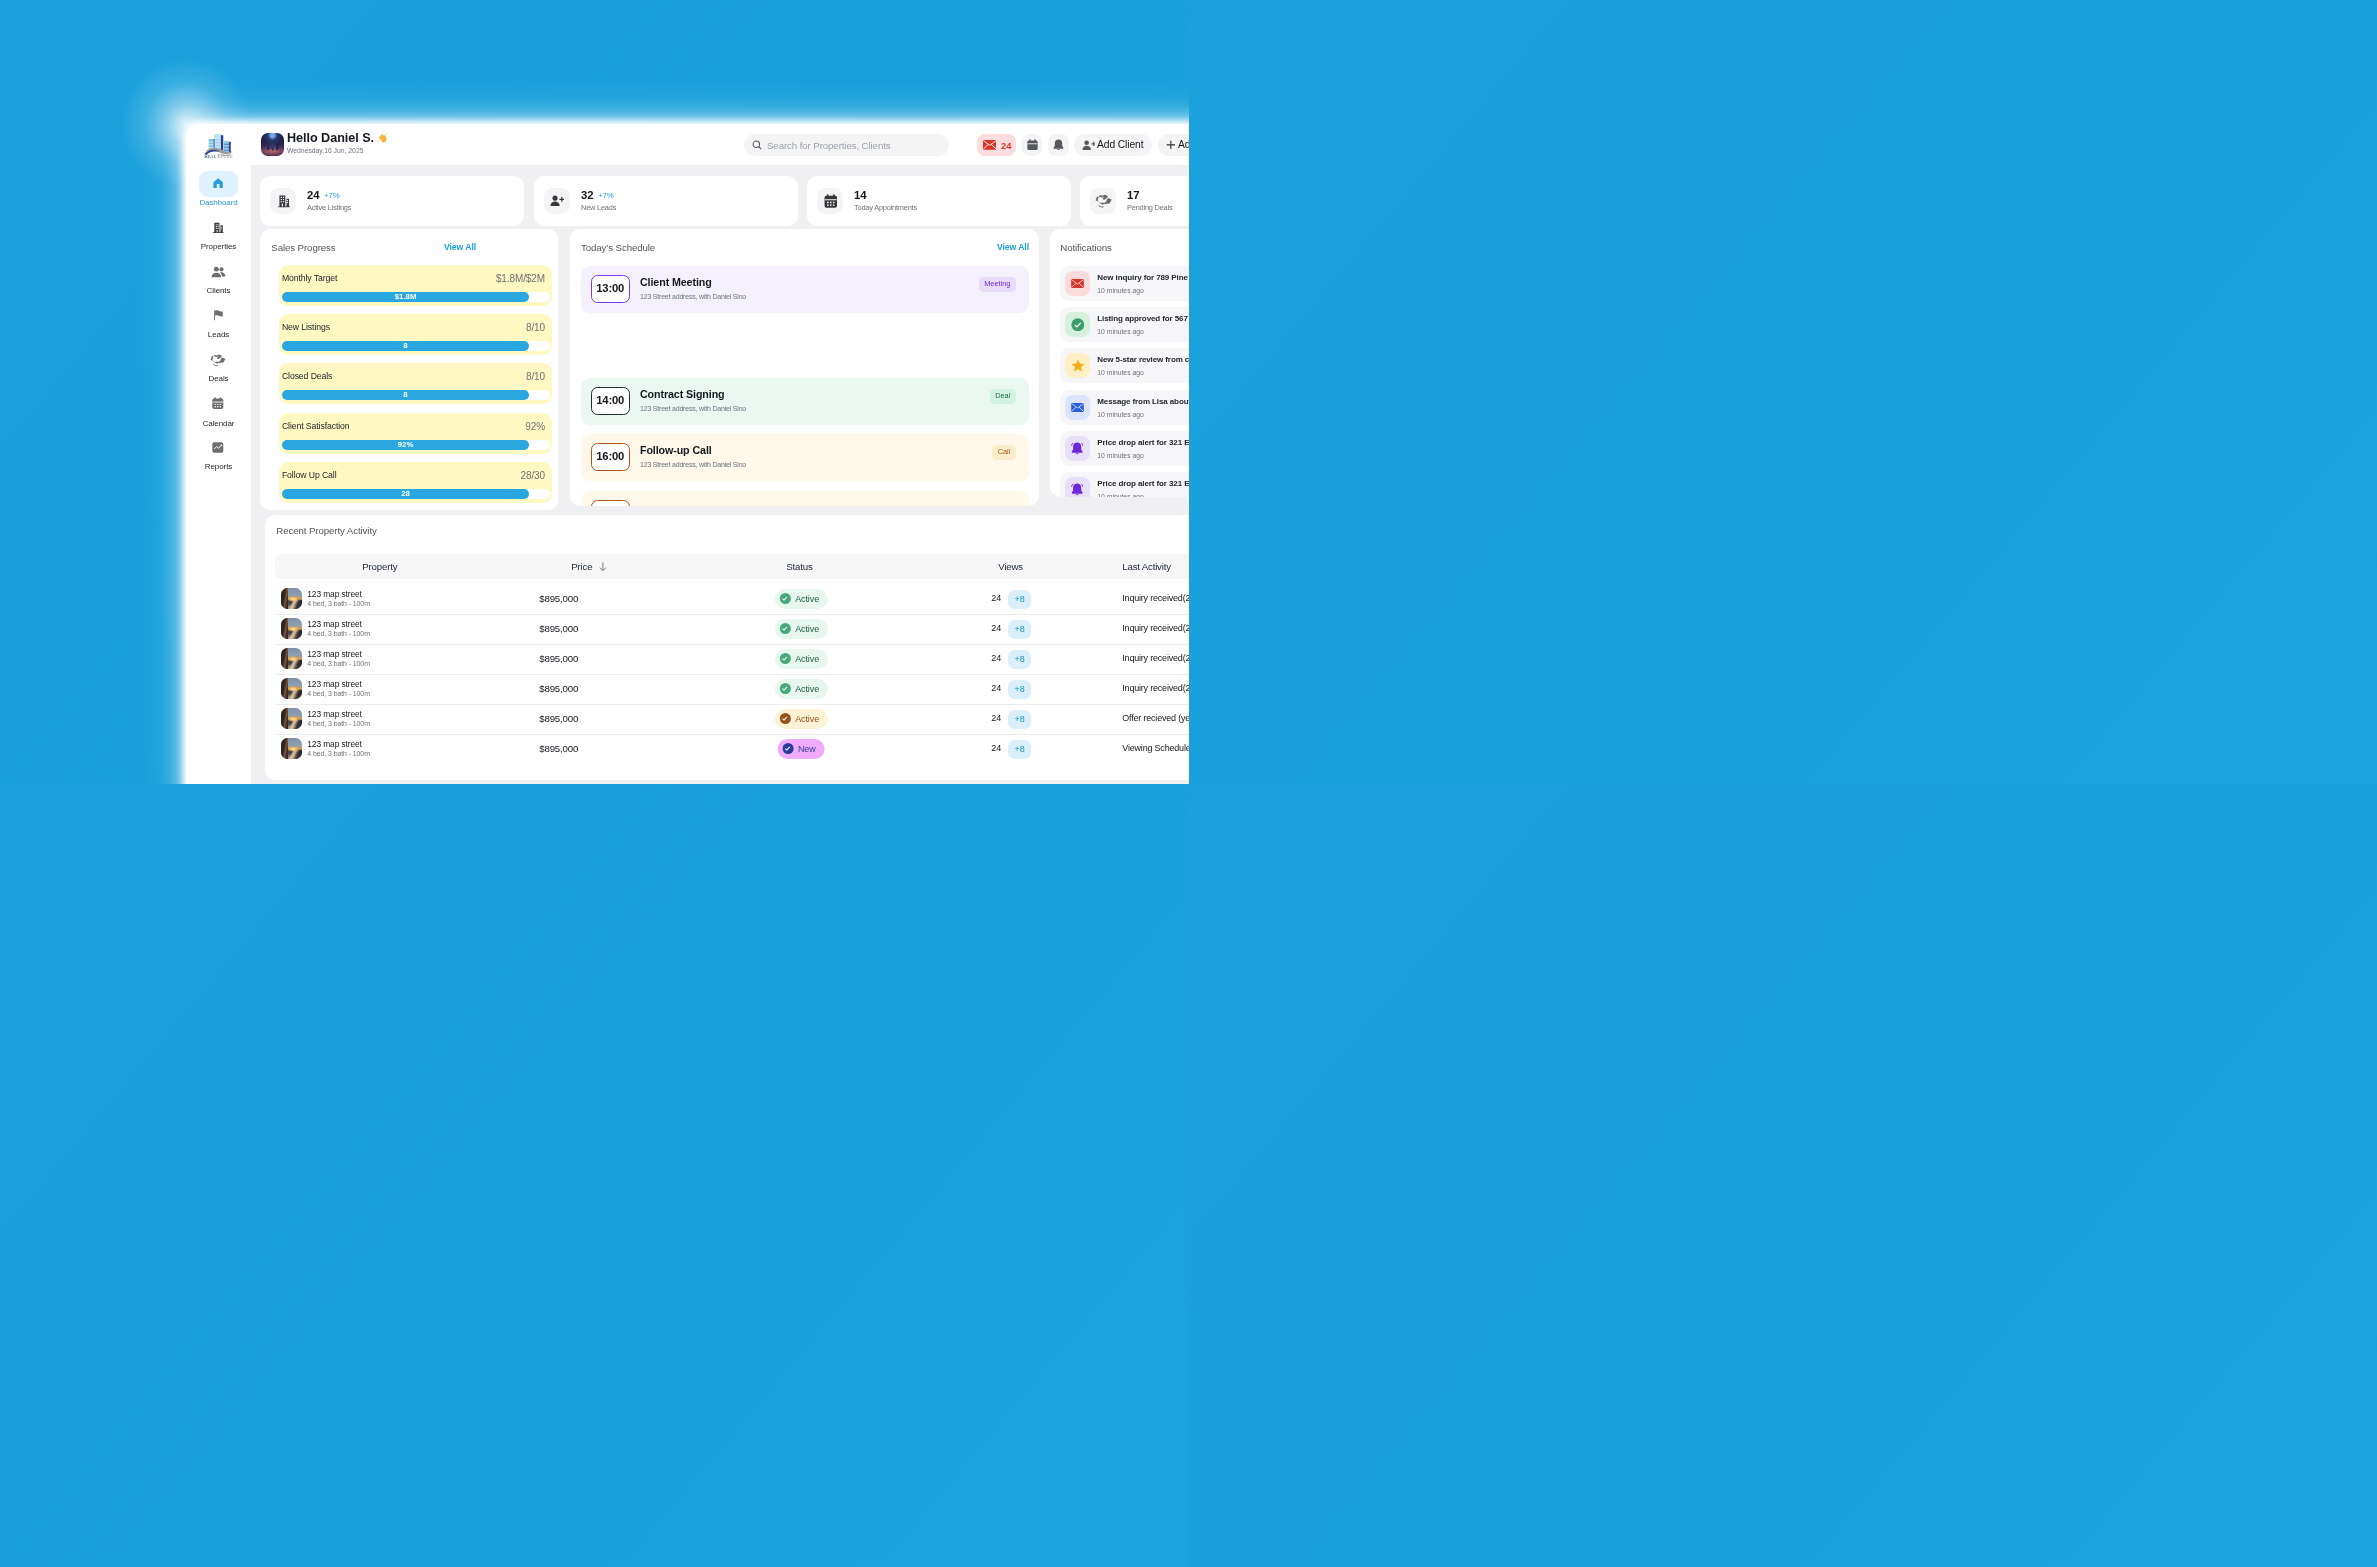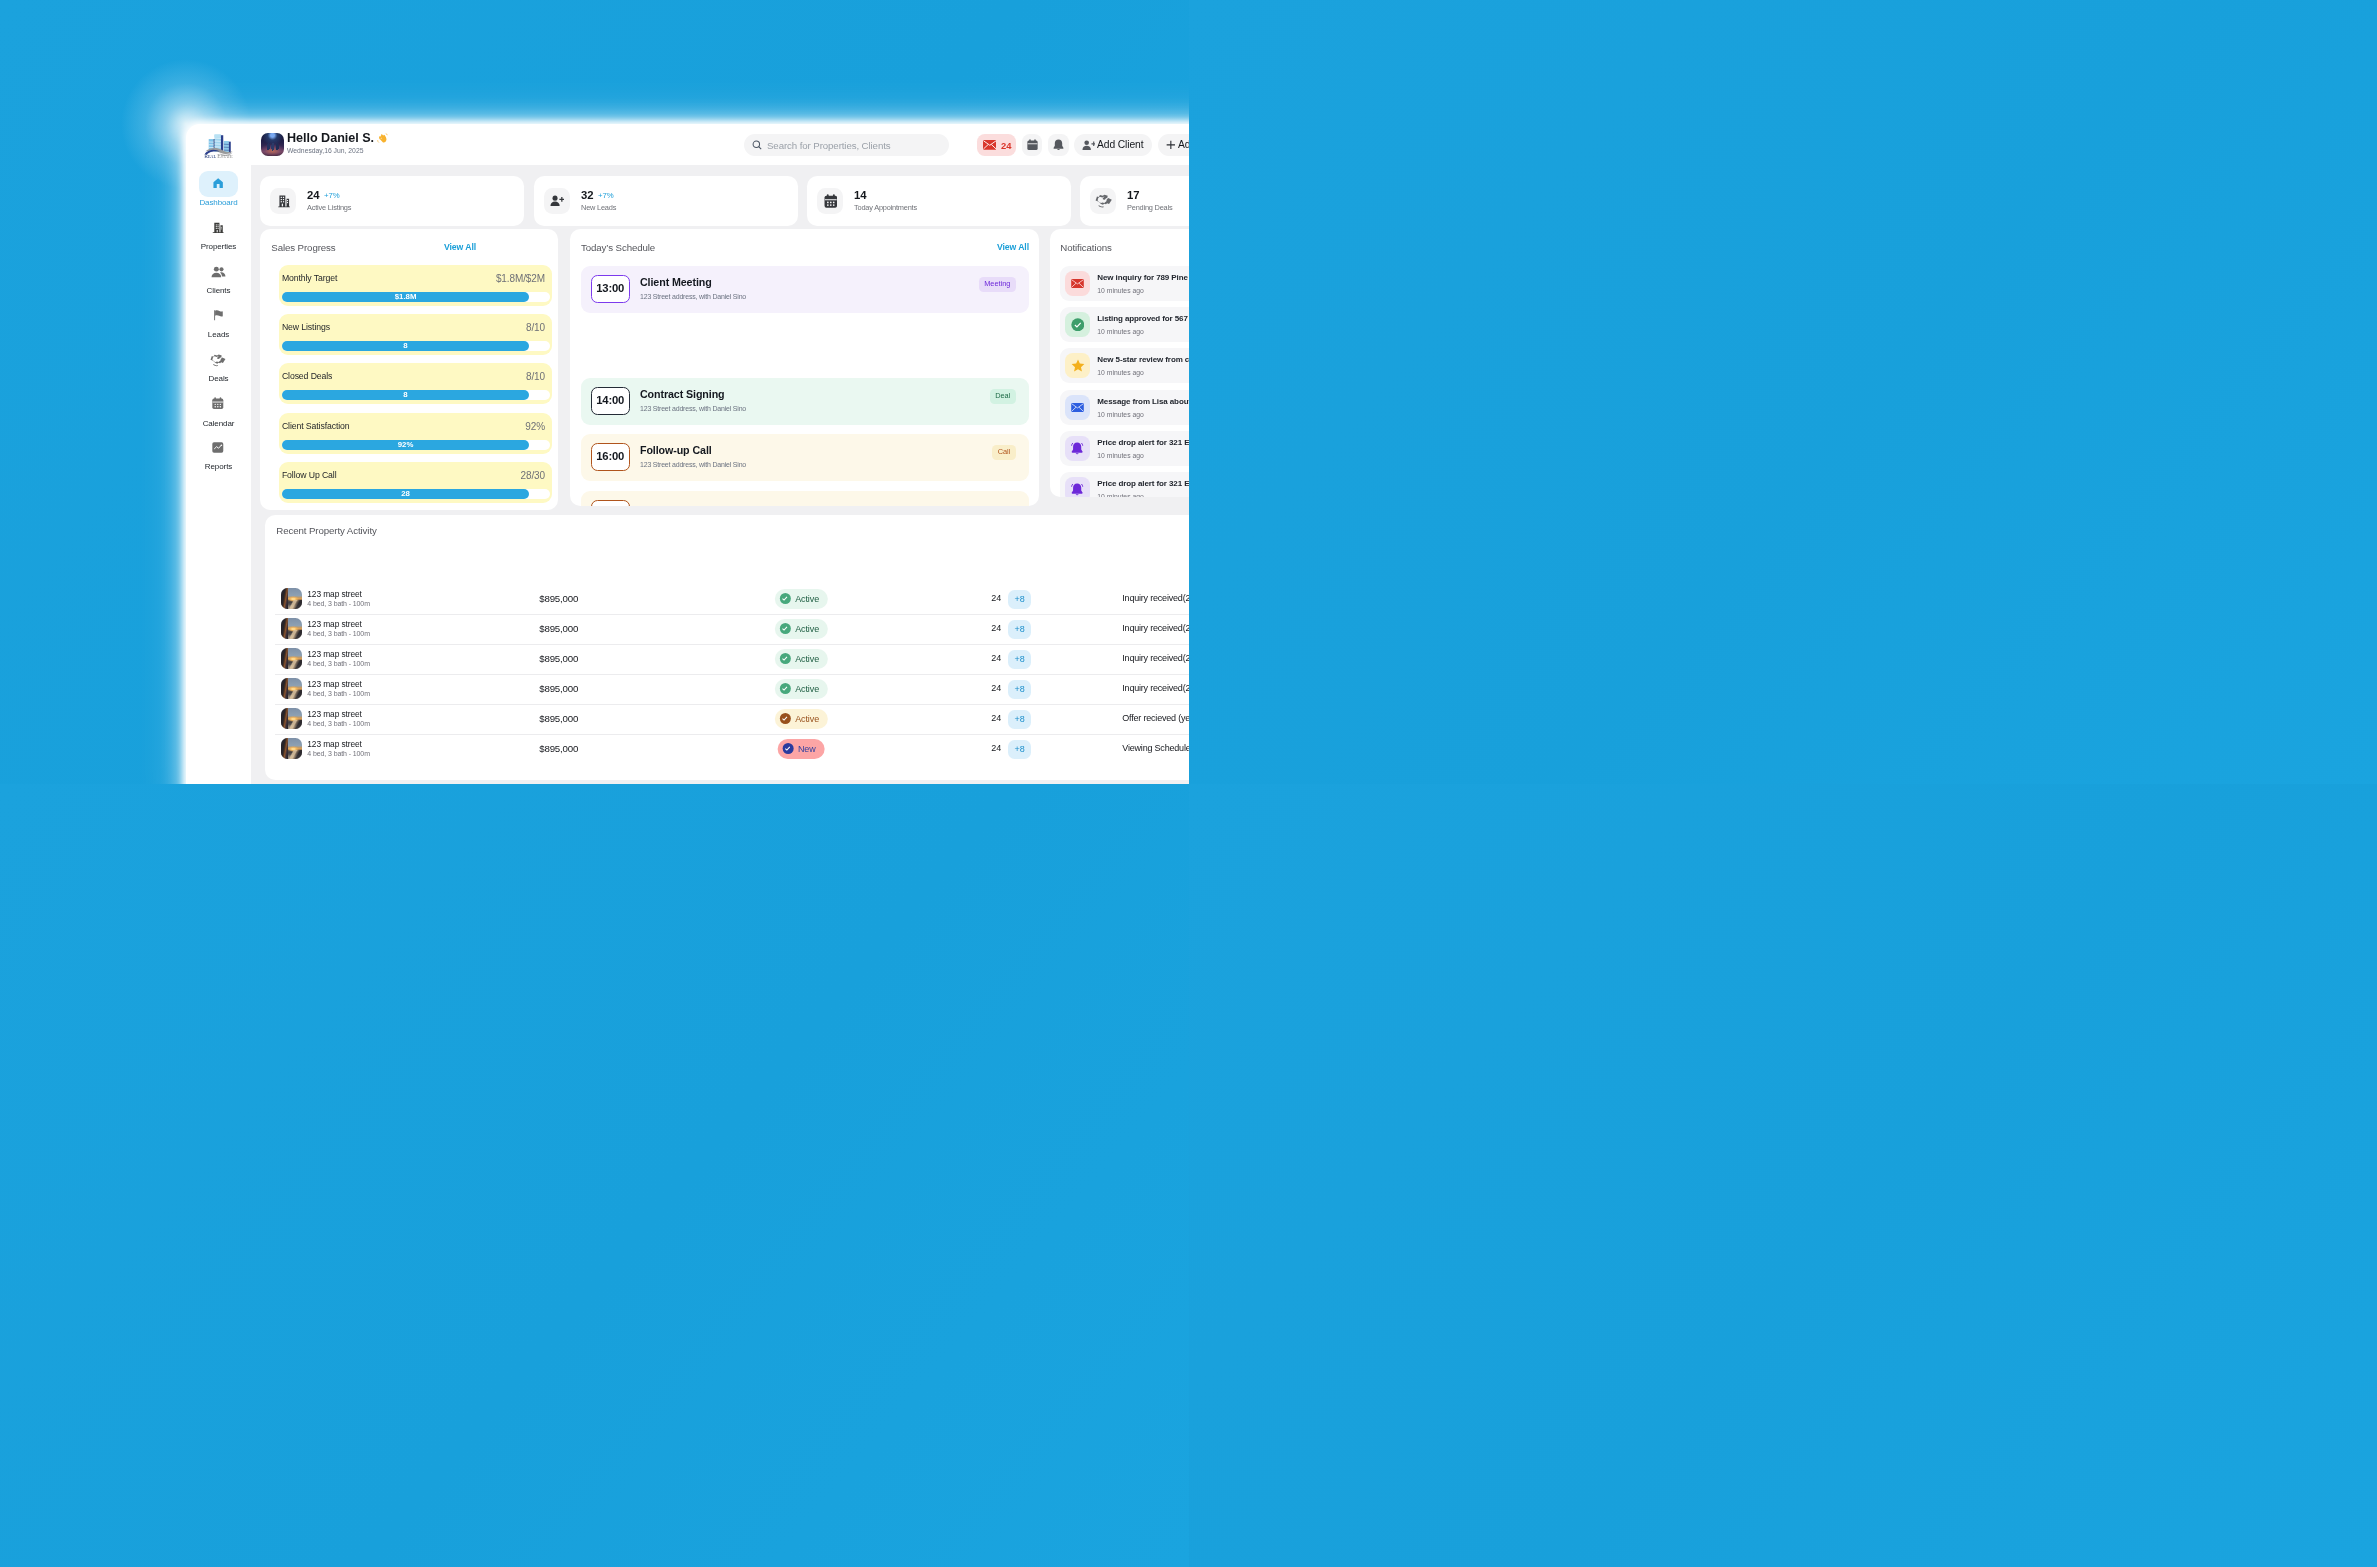--- a/index.html
+++ b/index.html
@@ -413,20 +413,30 @@
           <path d="M8.5 0.8 C5 0.8 2.8 3.3 2.8 6.6 L2.8 10.5 1 13.4 C0.6 14.1 1 15 1.9 15 L15.1 15 C16 15 16.4 14.1 16 13.4 L14.2 10.5 14.2 6.6 C14.2 3.3 12 0.8 8.5 0.8 Z M6.4 15.6 a2.2 2.2 0 0 0 4.2 0 Z" fill="#6d28d9"></path>
           <path d="M2.5 1.4 Q0.9 2.9 0.7 5.2 M14.5 1.4 Q16.1 2.9 16.3 5.2" stroke="#6d28d9" stroke-width="1.3" fill="none"></path>
         </svg>
       </div>
     <div class="nt">Price drop alert for 321 Elm St</div>
     <div class="nd">10 minutes ago</div>
   </div>
 </div>
 <div class="card" style="left:265px;top:515px;width:1106px;height:265px">
   <div class="ctitle" style="left:11.3px;top:9px;font-size:9.7px">Recent Property Activity</div>
+  <div class="thead">
+    <span style="left:87px">Property</span>
+    <span style="left:296px">Price</span>
+      <svg style="position:absolute;left:324px;top:7.8px" width="7.8" height="9.7" viewBox="0 0 12 15" fill="none" stroke="#6b7280" stroke-width="1.4">
+        <path d="M6 0.8 V13 M1 8.6 L6 13.4 L11 8.6"></path>
+      </svg>
+    <span style="left:511px">Status</span>
+    <span style="left:723px">Views</span>
+    <span style="left:847px">Last Activity</span>
+  </div>
   <div class="trow" style="top:69px">
     <div class="thumb"></div>
       <div class="tname">123 map street</div>
       <div class="tsub">4 bed, 3 bath - 100m</div>
     <div class="tprice">$895,000</div>
     <div class="pill" style="background:#e7f6ee">
         <span class="cir" style="background:#47a87c">
           <svg width="5.8" height="5.2" viewBox="0 0 9 8">
             <path d="M1 4.2 3.4 6.4 8 1.2" stroke="#fff" stroke-width="1.6" fill="none"></path>
           </svg>
@@ -508,21 +518,21 @@
     <div class="tviews">24</div>
       <div class="vpill">+8</div>
     <div class="tlast">Offer recieved (yesterday)</div>
   </div>
   <div class="trow" style="top:219px">
     <div class="sep"></div>
     <div class="thumb"></div>
       <div class="tname">123 map street</div>
       <div class="tsub">4 bed, 3 bath - 100m</div>
     <div class="tprice">$895,000</div>
-    <div class="pill" style="background:#fca5a5;padding:0 9px 0 4.5px">
+    <div class="pill" style="background:#f0abfc;padding:0 9px 0 4.5px">
         <span class="cir" style="background:#2a3b9e">
           <svg width="5.8" height="5.2" viewBox="0 0 9 8">
             <path d="M1 4.2 3.4 6.4 8 1.2" stroke="#fff" stroke-width="1.6" fill="none"></path>
           </svg>
         </span>
         <span class="pt" style="color:#33409e">New</span>
       </div>
     <div class="tviews">24</div>
       <div class="vpill">+8</div>
     <div class="tlast">Viewing Scheduled(2 hours ago)</div>

